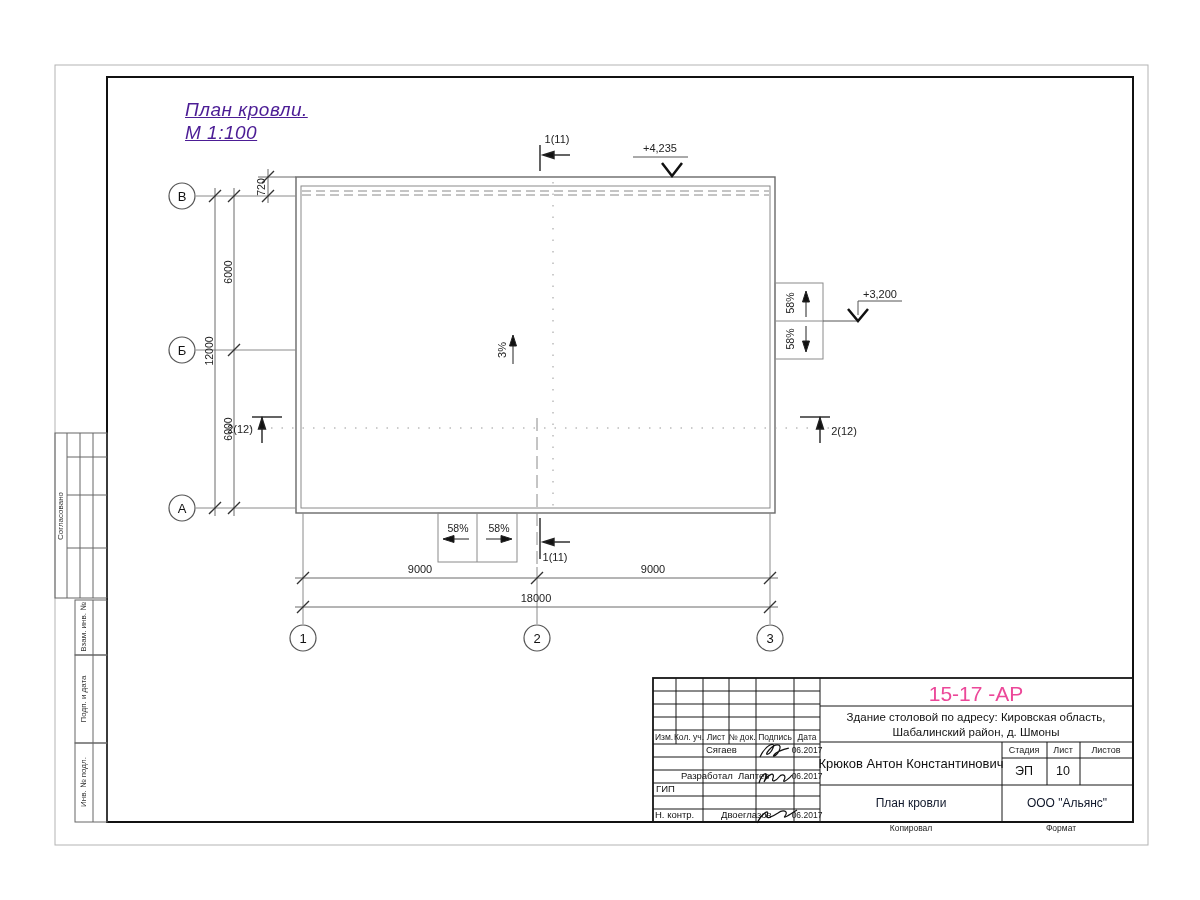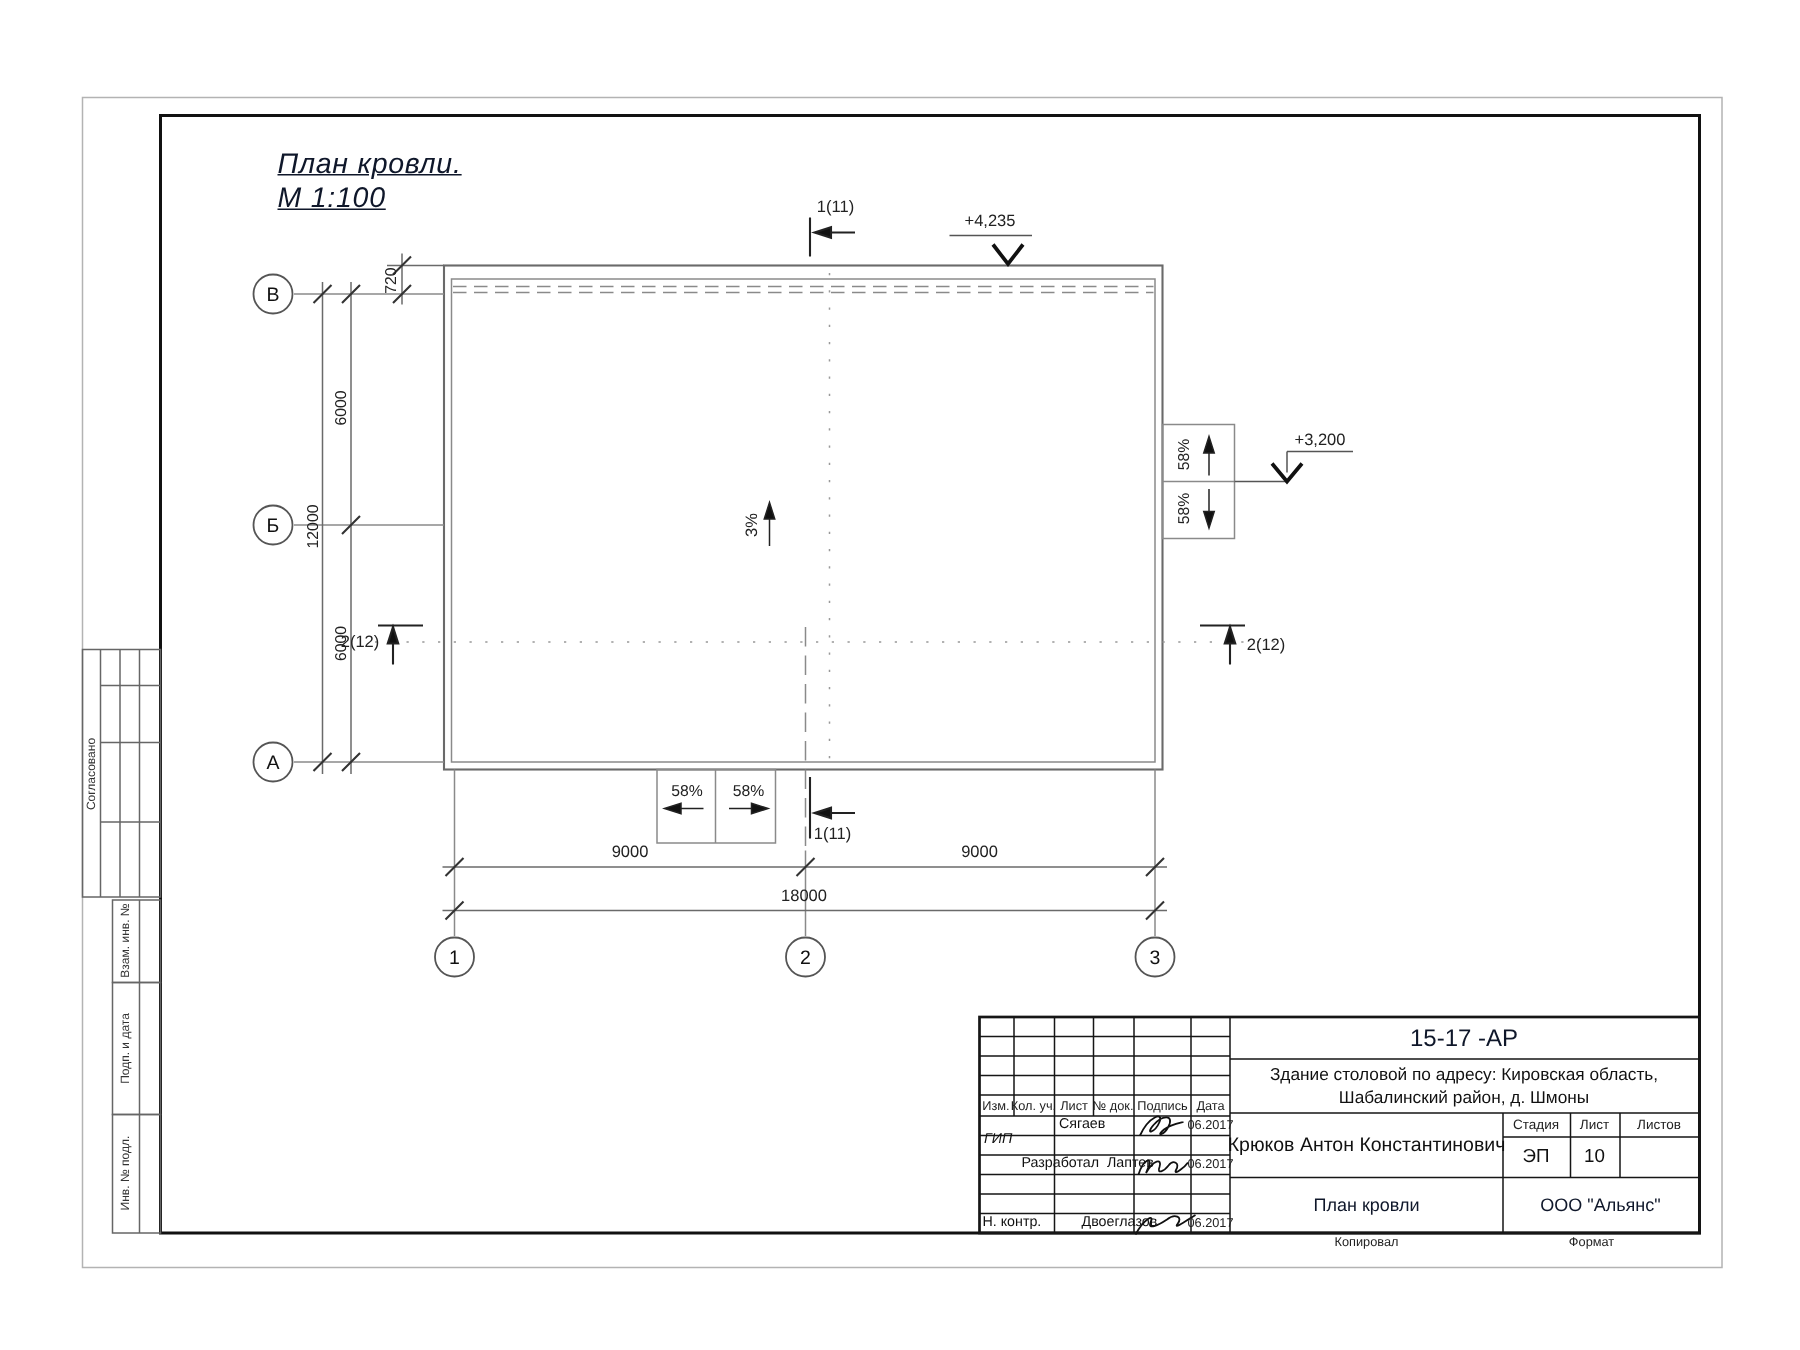--- a/index.html
+++ b/index.html
@@ -4,32 +4,32 @@
 <style>
   html,body { margin:0; padding:0; background:#fff; }
   .sheet { position:relative; width:1200px; height:900px; background:#fff;
            font-family:"Liberation Sans", sans-serif; overflow:hidden; }
   svg.overlay { position:absolute; left:0; top:0; }
   .t { position:absolute; color:#1a1a1a; white-space:nowrap; line-height:1;
        font-family:"Liberation Sans", sans-serif; }
   .c  { transform:translate(-50%,-50%); }
   .cr { transform:translate(-50%,-50%) rotate(-90deg); }
   .l  { transform:translate(0,-50%); }
-  .title { font-style:italic; text-decoration:underline; font-size:19px; color:#0f172a; letter-spacing:.5px; }
+  .title { font-style:italic; text-decoration:underline; font-size:19px; color:#4c1d95; letter-spacing:.5px; }
   .s8  { font-size:8px; color:#333; }
   .s85 { font-size:8.5px; color:#222; }
   .s9  { font-size:9px; color:#222; }
   .s95 { font-size:9.5px; color:#111; }
   .s105{ font-size:10.5px; color:#222; }
   .s11 { font-size:11px; color:#222; }
   .s115{ font-size:11.5px; color:#111; }
   .s12 { font-size:12px; color:#0f172a; }
   .s125{ font-size:12.5px; color:#111; }
   .s13 { font-size:13px; color:#111; }
-  .s20 { font-size:16px; color:#0f172a; }
+  .s20 { font-size:21px; color:#ec4899; }
 </style>
 </head>
 <body>
 
 <div class="sheet">
 
   <svg class="overlay" width="1200" height="900" viewBox="0 0 1200 900">
 
     <g>
       <rect x="55" y="65" width="1093" height="780" fill="none" stroke="#b3b3b3" stroke-width="1"></rect>
@@ -195,21 +195,21 @@
   <span class="t c s115" style="left:976px; top:718px;">Здание столовой по адресу: Кировская область,</span>
   <span class="t c s115" style="left:976px; top:733px;">Шабалинский район, д. Шмоны</span>
 
   <span class="t c s85" style="left:664px; top:737px;">Изм.</span>
   <span class="t c s85" style="left:689px; top:737px;">Кол. уч.</span>
   <span class="t c s85" style="left:716px; top:737px;">Лист</span>
   <span class="t c s85" style="left:742px; top:737px;">№ док.</span>
   <span class="t c s85" style="left:775px; top:737px;">Подпись</span>
   <span class="t c s85" style="left:807px; top:737px;">Дата</span>
 
-  <span class="t l s95" style="left:656px; top:760px;font-style:italic;">ГИП</span>
+  <span class="t l s95" style="left:656px; top:789px;">ГИП</span>
   <span class="t l s95" style="left:706px; top:750px;">Сягаев</span>
   <span class="t c s85" style="left:807px; top:750px;">06.2017</span>
 
   <span class="t l s95" style="left:655px; top:776px;padding-left:26px;">Разработал</span>
   <span class="t l s95" style="left:706px; top:776px;padding-left:32px;">Лаптев</span>
   <span class="t c s85" style="left:807px; top:776px;">06.2017</span>
 
   <span class="t l s95" style="left:655px; top:815px;">Н. контр.</span>
   <span class="t l s95" style="left:705px; top:815px;padding-left:16px;">Двоеглазов</span>
   <span class="t c s85" style="left:807px; top:815px;">06.2017</span>

